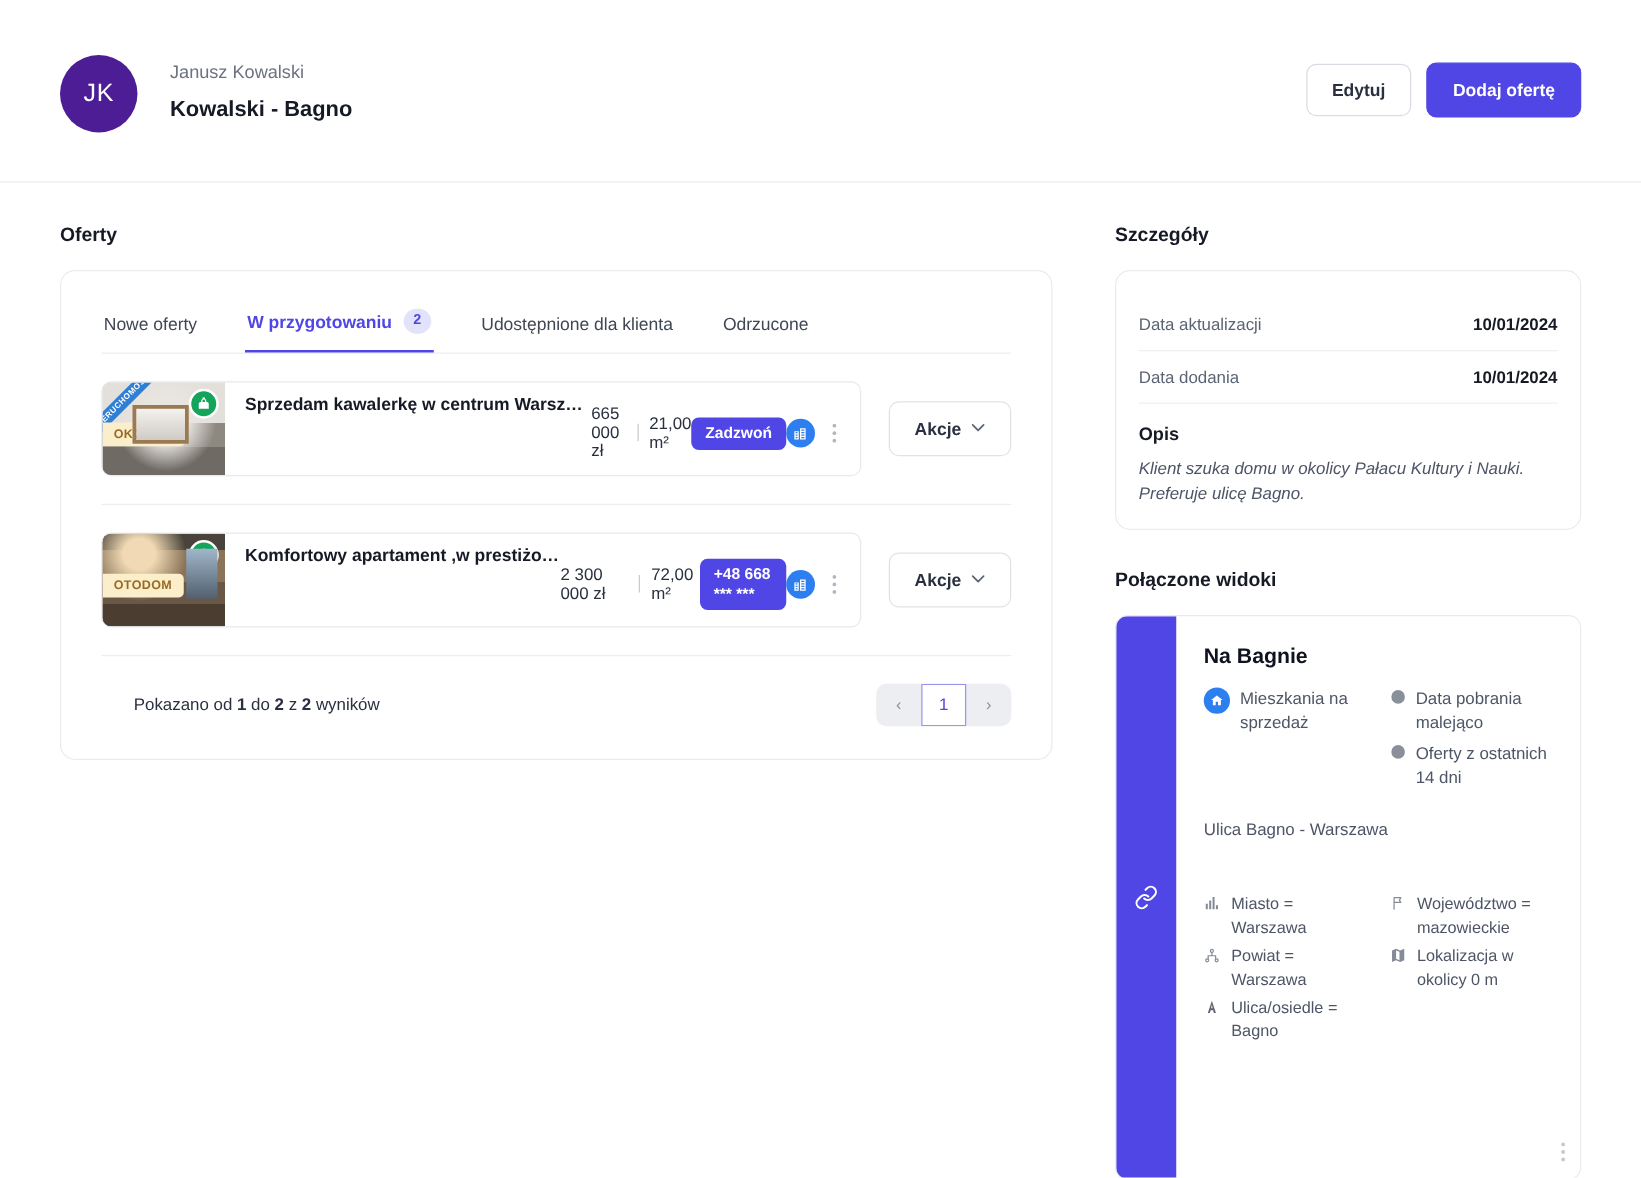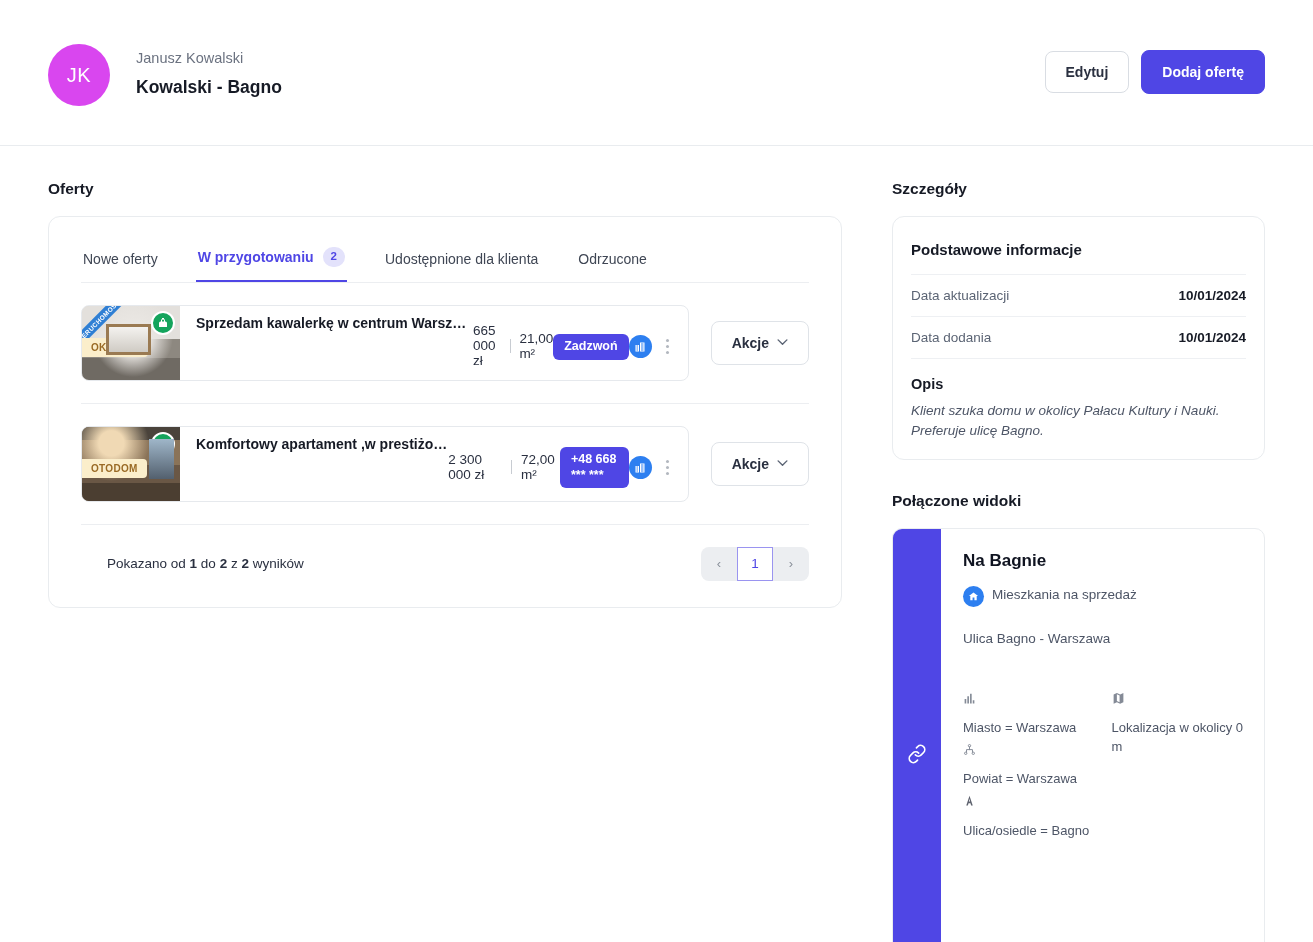--- a/index.html
+++ b/index.html
@@ -15,21 +15,21 @@
   .page-header {
     height: 146px;
     border-bottom: 1px solid #e9ecef;
     display: flex;
     align-items: flex-start;
     padding: 44px 48px 0 48px;
   }
   .avatar {
     width: 62px; height: 62px;
     border-radius: 50%;
-    background: #d946ef;
+    background: #4c1d95;
     color: #fff;
     display: flex; align-items: center; justify-content: center;
     font-size: 20px; font-weight: 500;
     letter-spacing: .5px;
     flex: 0 0 auto;
   }
   .header-titles { margin-left: 26px; padding-top: 4px; }
   .header-sub {
     font-size: 14.5px;
     color: #6b7280;
@@ -385,21 +385,20 @@
   }
   .view-meta {
     margin-top: 40px;
     display: flex; gap: 14px;
   }
   .mline {
     display: flex; align-items: flex-start; gap: 8px;
     font-size: 13px; color: #4d5566;
     line-height: 1.48;
     margin-bottom: 3px;
-    flex-direction: column;
   }
   .mline .ico { flex: 0 0 14px; margin-top: 2px; opacity: .75; }
   .view-kebab {
     position: absolute; right: 6px; bottom: 10px;
     display: flex; flex-direction: column; gap: 3px;
     padding: 4px 6px; cursor: pointer;
   }
   .view-kebab i { width: 3px; height: 3px; border-radius: 50%; background: #c3c7ce; display:block; }
 </style>
 </head>
@@ -542,21 +541,20 @@
         </div>
       </div>
 
     </div>
   </div>
 
   <div class="col-right">
     <div class="section-title">Szczegóły</div>
 
     <div class="card details-card">
-      <div class="details-heading">Podstawowe informacje</div>
 
       <div class="kv-row">
         <span class="kv-key">Data aktualizacji</span>
         <span class="kv-val">10/01/2024</span>
       </div>
       <div class="kv-row">
         <span class="kv-key">Data dodania</span>
         <span class="kv-val">10/01/2024</span>
       </div>
 
@@ -581,20 +579,38 @@
             <div class="view-col">
               <div class="vline">
                 <span class="ico blue-dot">
                   <svg width="11" height="11" viewBox="0 0 24 24" fill="#fff" aria-hidden="true">
                     <path d="M12 3L2 11h3v9h5v-6h4v6h5v-9h3L12 3z"></path>
                   </svg>
                 </span>
                 <span>Mieszkania na sprzedaż</span>
               </div>
             </div>
+            <div class="view-col">
+              <div class="vline">
+                <span class="ico">
+                  <svg width="13" height="13" viewBox="0 0 24 24" fill="#8a909a" aria-hidden="true">
+                    <path d="M12 2a10 10 0 1 0 0 20 10 10 0 0 0 0-20zm1 10V6h-2v8h6v-2h-4z"></path>
+                  </svg>
+                </span>
+                <span>Data pobrania malejąco</span>
+              </div>
+              <div class="vline">
+                <span class="ico">
+                  <svg width="13" height="13" viewBox="0 0 24 24" fill="#8a909a" aria-hidden="true">
+                    <path d="M12 2a10 10 0 1 0 0 20 10 10 0 0 0 0-20zm1 10V6h-2v8h6v-2h-4z"></path>
+                  </svg>
+                </span>
+                <span>Oferty z ostatnich 14 dni</span>
+              </div>
+            </div>
           </div>
 
           <div class="view-address">Ulica Bagno - Warszawa</div>
 
           <div class="view-meta">
             <div class="view-col">
               <div class="mline">
                 <span class="ico">
                   <svg width="13" height="13" viewBox="0 0 24 24" fill="#5b6474" aria-hidden="true">
                     <path d="M3 21V13h3v8H3zm5 0V8h3v13H8zm5 0V3h3v18h-3zm5 0v-6h3v6h-3z"></path>
@@ -618,20 +634,28 @@
                   <svg width="13" height="13" viewBox="0 0 24 24" fill="#2a3040" aria-hidden="true">
                     <path d="M12 3l6 18h-3l-1.2-4H10.2L9 21H6L12 3zm0 5.6L10.9 14h2.2L12 8.6z"></path>
                   </svg>
                 </span>
                 <span>Ulica/osiedle = Bagno</span>
               </div>
             </div>
             <div class="view-col">
               <div class="mline">
                 <span class="ico">
+                  <svg width="13" height="13" viewBox="0 0 24 24" fill="none" stroke="#5b6474" stroke-width="1.8" aria-hidden="true">
+                    <path d="M6 21V4M6 4h10l-2 3.5L16 11H6" stroke-linecap="round" stroke-linejoin="round"></path>
+                  </svg>
+                </span>
+                <span>Województwo = mazowieckie</span>
+              </div>
+              <div class="mline">
+                <span class="ico">
                   <svg width="13" height="13" viewBox="0 0 24 24" fill="#5b6474" aria-hidden="true">
                     <path d="M9 2L3 4.5v17L9 19l6 2.5 6-2.5v-17L15 4.5 9 2zm0 2.3l5 2.1v12.3l-5-2.1V4.3z"></path>
                   </svg>
                 </span>
                 <span>Lokalizacja w okolicy 0 m</span>
               </div>
             </div>
           </div>
 
           <div class="view-kebab">

